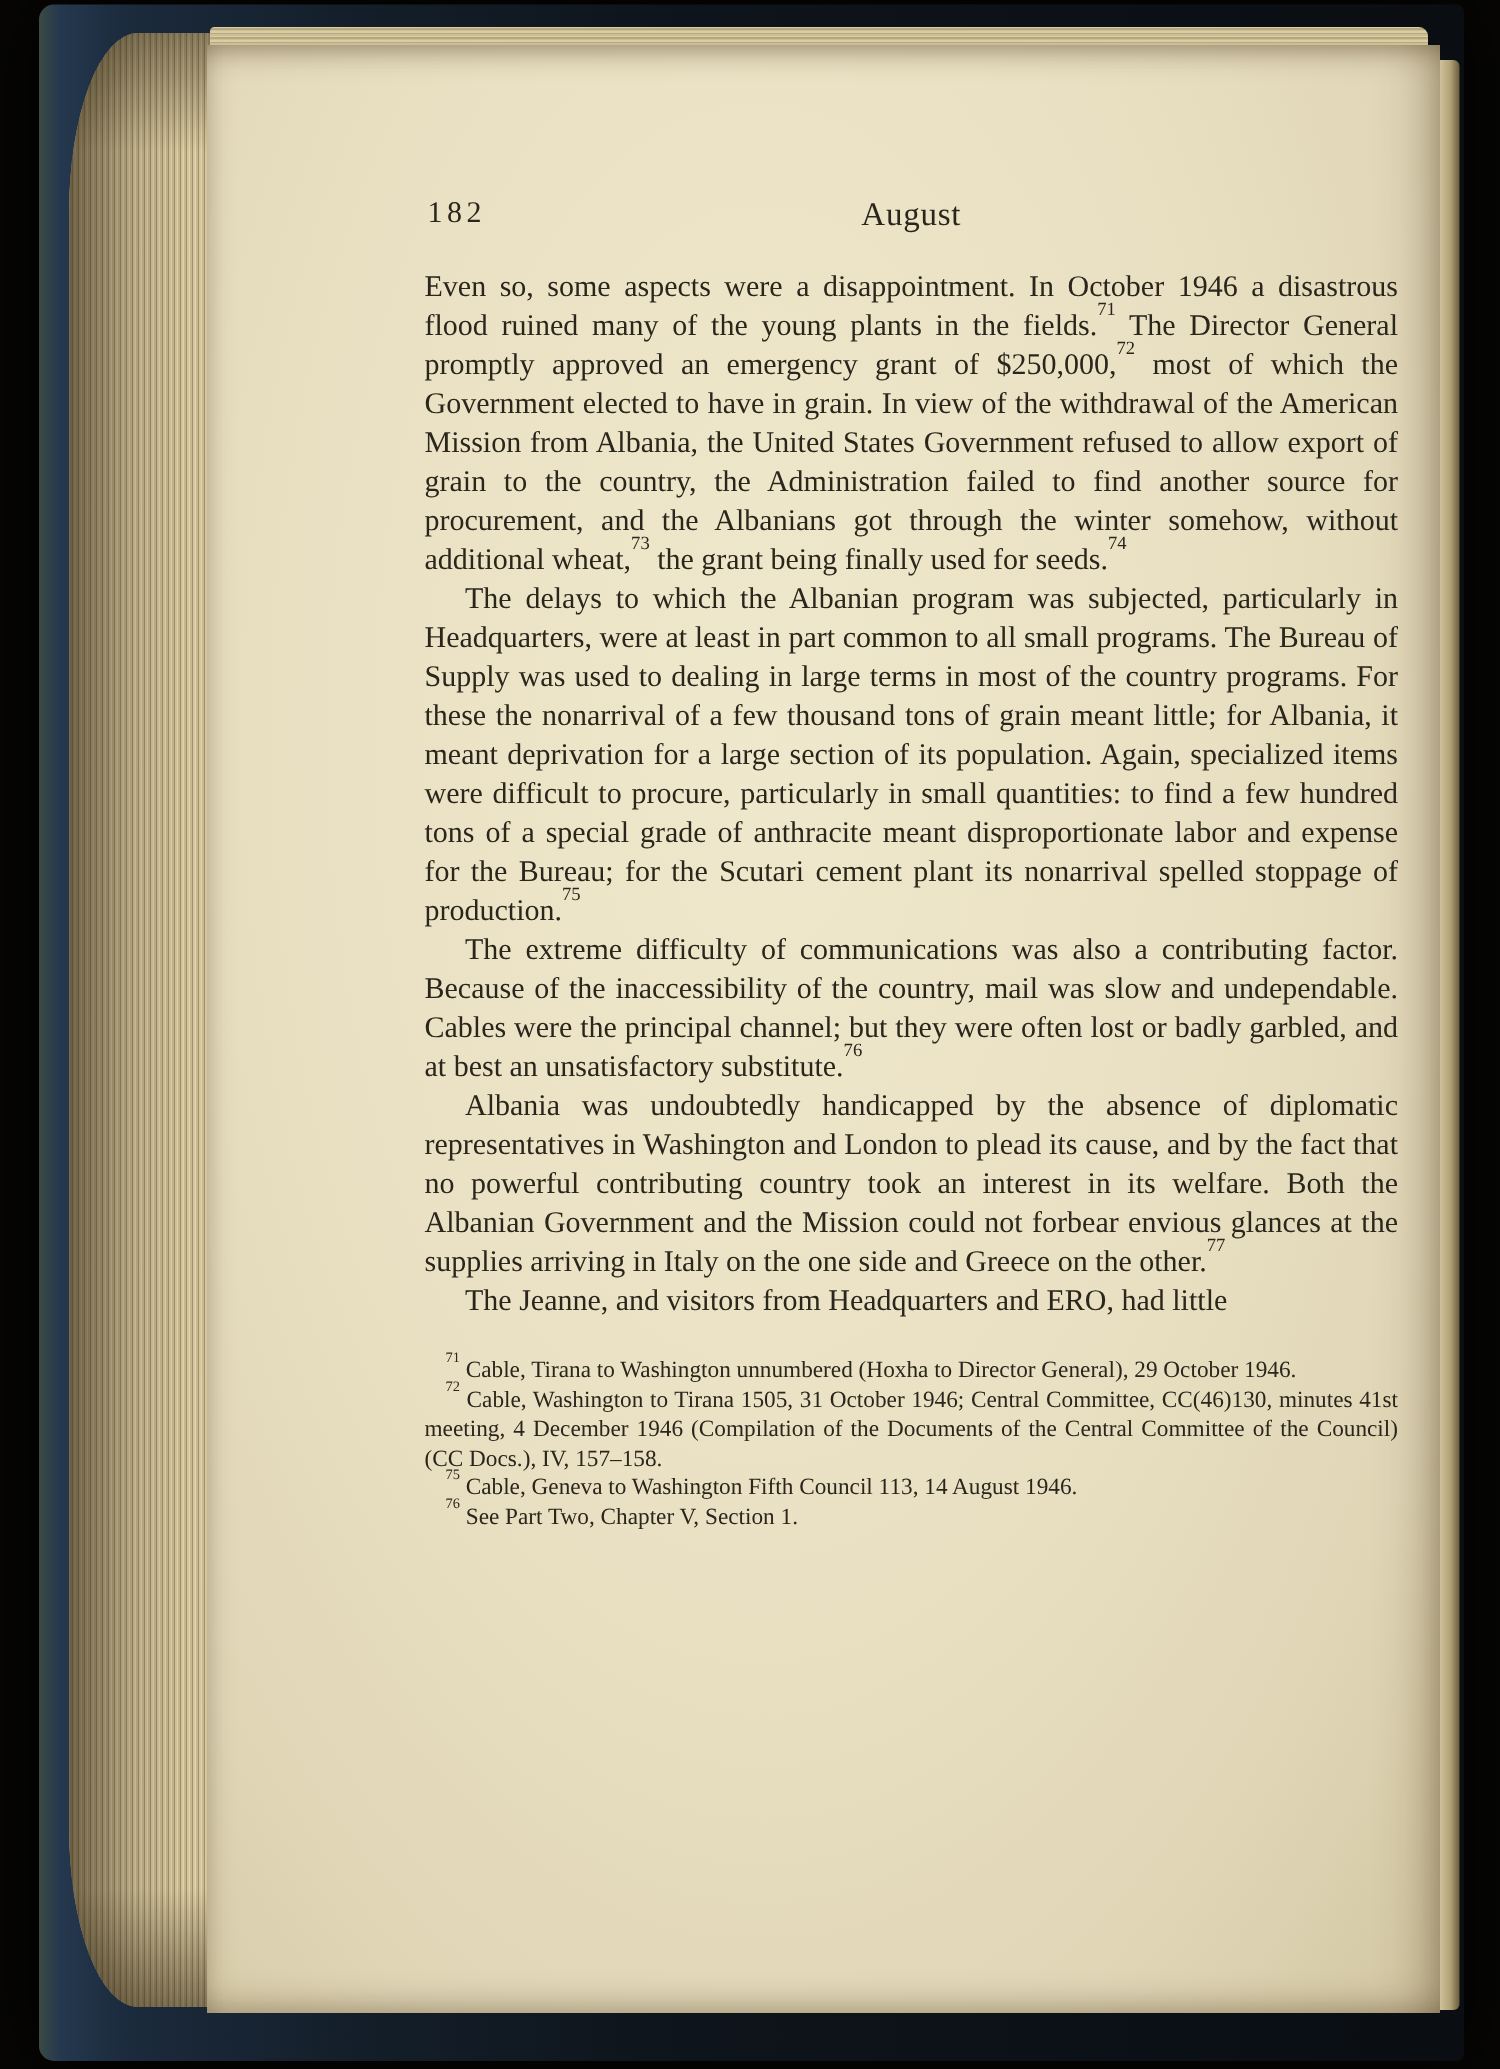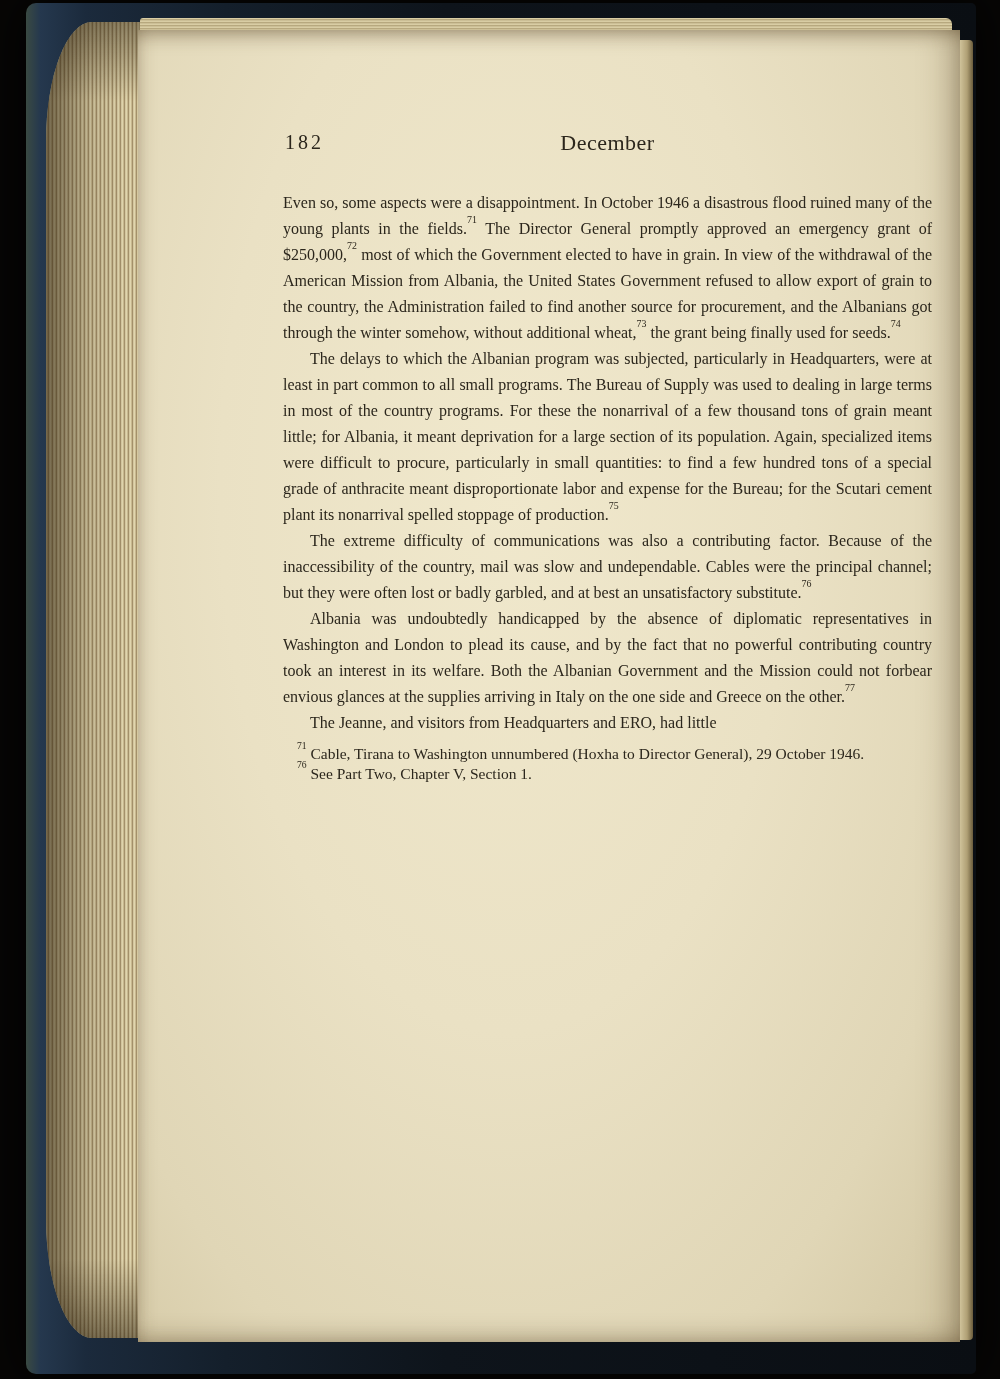--- a/index.html
+++ b/index.html
@@ -87,61 +87,63 @@
     height: 30px;
   }
   .page-number {
     position: absolute;
     left: 2px; top: 1px;
     font-size: 20px;
     letter-spacing: 3px;
   }
   .running-head { letter-spacing: 0.5px; }
   .body-text {
-    margin-top: 30px;
-    font-size: 16px;
+    margin-top: 18px;
+    font-size: 20px;
     line-height: 26px;
     text-align: justify;
   }
   .body-text p.indent { text-indent: 27px; }
   .body-text sup, .footnotes sup {
     font-size: 0.62em;
     line-height: 0;
     position: relative;
     top: -0.45em;
   }
   .footnotes {
-    margin-top: 8px;
+    margin-top: 24px;
     font-size: 15.5px;
     line-height: 19.5px;
     text-align: justify;
   }
   .footnotes p { text-indent: 14px; }
 </style>
 </head>
 <body>
 
 <div class="scene">
   <div class="cover"></div>
   <div class="page-edges-left"></div>
   <div class="page-edges-top"></div>
   <div class="under-page"></div>
 
   <div class="page">
     <div class="page-content">
       <div class="page-header">
         <span class="page-number">182</span>
-        <span class="running-head">December</span>
+        <span class="running-head">August</span>
       </div>
       <div class="body-text">
           <p>Even so, some aspects were a disappointment. In October 1946 a disastrous flood ruined many of the young plants in the fields.<sup>71</sup> The Director General promptly approved an emergency grant of $250,000,<sup>72</sup> most of which the Government elected to have in grain. In view of the withdrawal of the American Mission from Albania, the United States Government refused to allow export of grain to the country, the Administration failed to find another source for procurement, and the Albanians got through the winter somehow, without additional wheat,<sup>73</sup> the grant being finally used for seeds.<sup>74</sup></p>
           <p class="indent">The delays to which the Albanian program was subjected, particularly in Headquarters, were at least in part common to all small programs. The Bureau of Supply was used to dealing in large terms in most of the country programs. For these the nonarrival of a few thousand tons of grain meant little; for Albania, it meant deprivation for a large section of its population. Again, specialized items were difficult to procure, particularly in small quantities: to find a few hundred tons of a special grade of anthracite meant disproportionate labor and expense for the Bureau; for the Scutari cement plant its nonarrival spelled stoppage of production.<sup>75</sup></p>
           <p class="indent">The extreme difficulty of communications was also a contributing factor. Because of the inaccessibility of the country, mail was slow and undependable. Cables were the principal channel; but they were often lost or badly garbled, and at best an unsatisfactory substitute.<sup>76</sup></p>
           <p class="indent">Albania was undoubtedly handicapped by the absence of diplomatic representatives in Washington and London to plead its cause, and by the fact that no powerful contributing country took an interest in its welfare. Both the Albanian Government and the Mission could not forbear envious glances at the supplies arriving in Italy on the one side and Greece on the other.<sup>77</sup></p>
           <p class="indent">The Jeanne, and visitors from Headquarters and ERO, had little</p>
         </div>
       <div class="footnotes">
           <p><sup>71</sup> Cable, Tirana to Washington unnumbered (Hoxha to Director General), 29 October 1946.</p>
+          <p><sup>72</sup> Cable, Washington to Tirana 1505, 31 October 1946; Central Committee, CC(46)130, minutes 41st meeting, 4 December 1946 (Compilation of the Documents of the Central Committee of the Council) (CC Docs.), IV, 157–158.</p>
+          <p><sup>75</sup> Cable, Geneva to Washington Fifth Council 113, 14 August 1946.</p>
           <p><sup>76</sup> See Part Two, Chapter V, Section 1.</p>
         </div>
     </div>
   </div>
 </div>
 
 </body></html>

